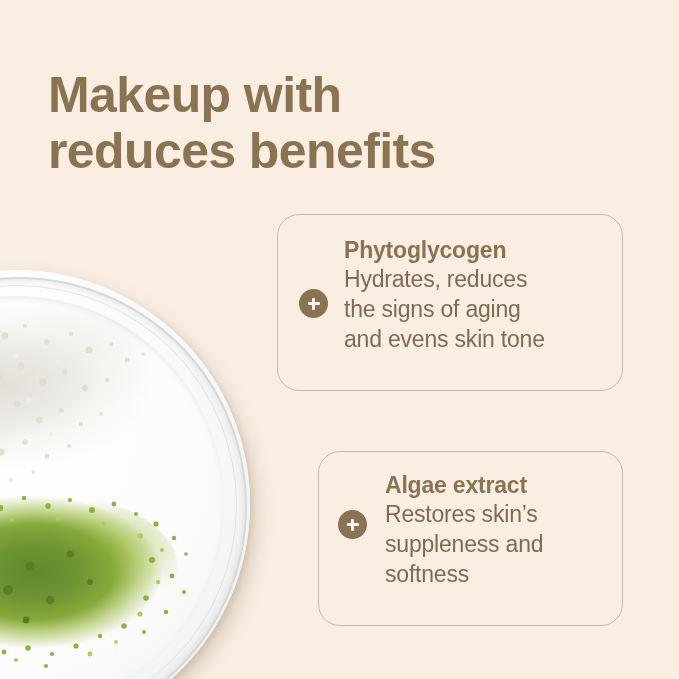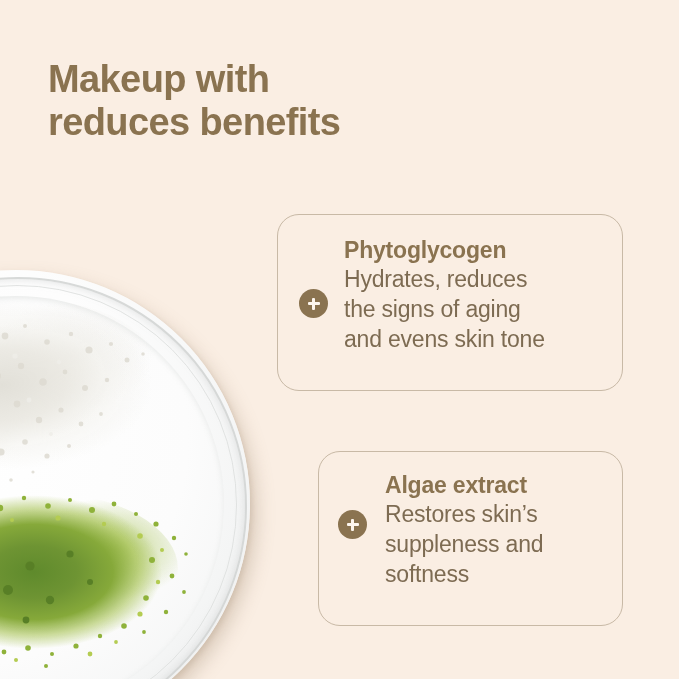--- a/index.html
+++ b/index.html
@@ -23,21 +23,21 @@
     overflow: hidden;
   }
 
   
   #headline {
     position: absolute;
     left: 48px;
     top: 33px;
     width: 560px;
     color: #8a7350;
-    font-size: 38px;
+    font-size: 50px;
     line-height: 1.12;
     font-weight: bold;
     letter-spacing: -0.6px;
   }
   #headline .hl-line {
     display: block;
     white-space: nowrap;
   }
 
   

